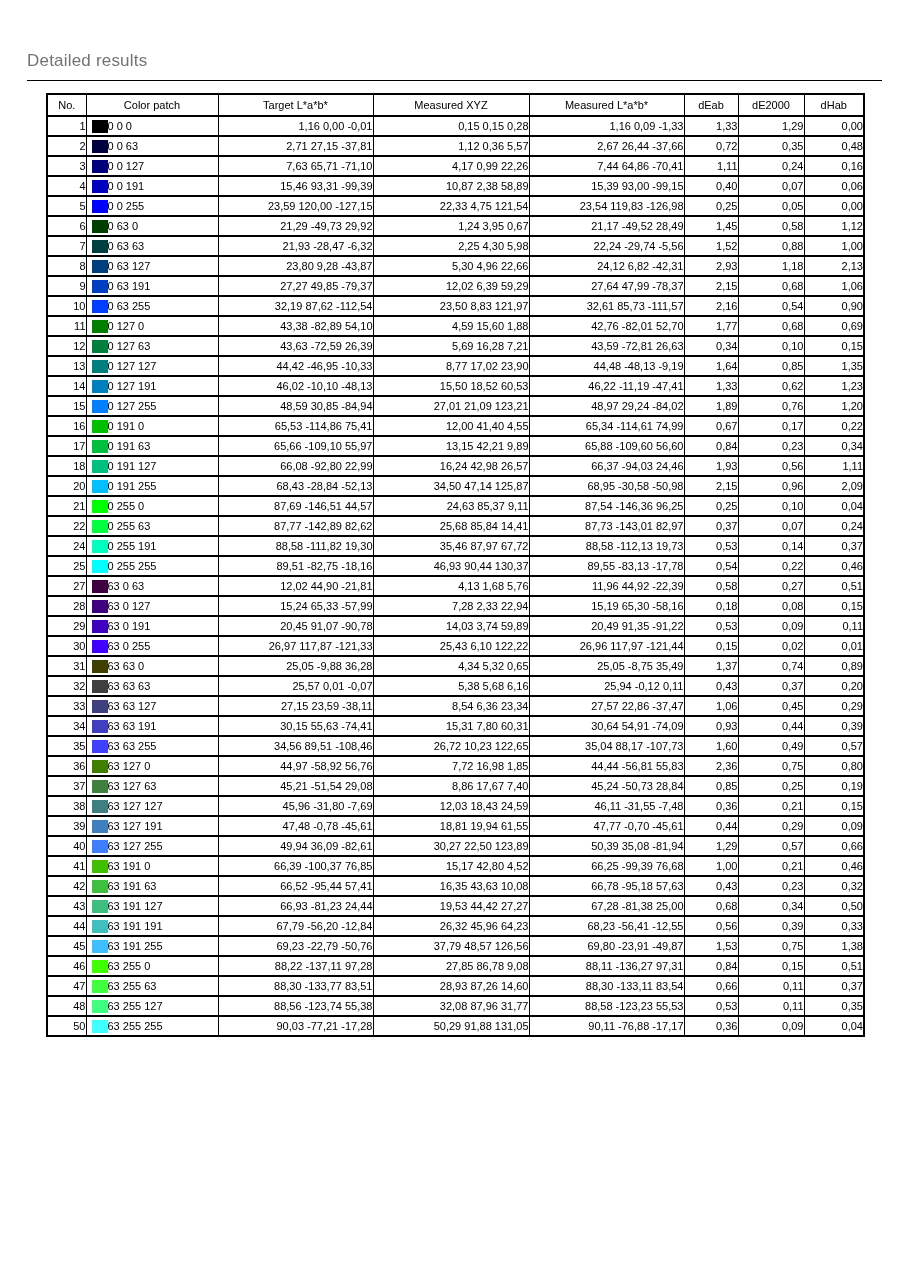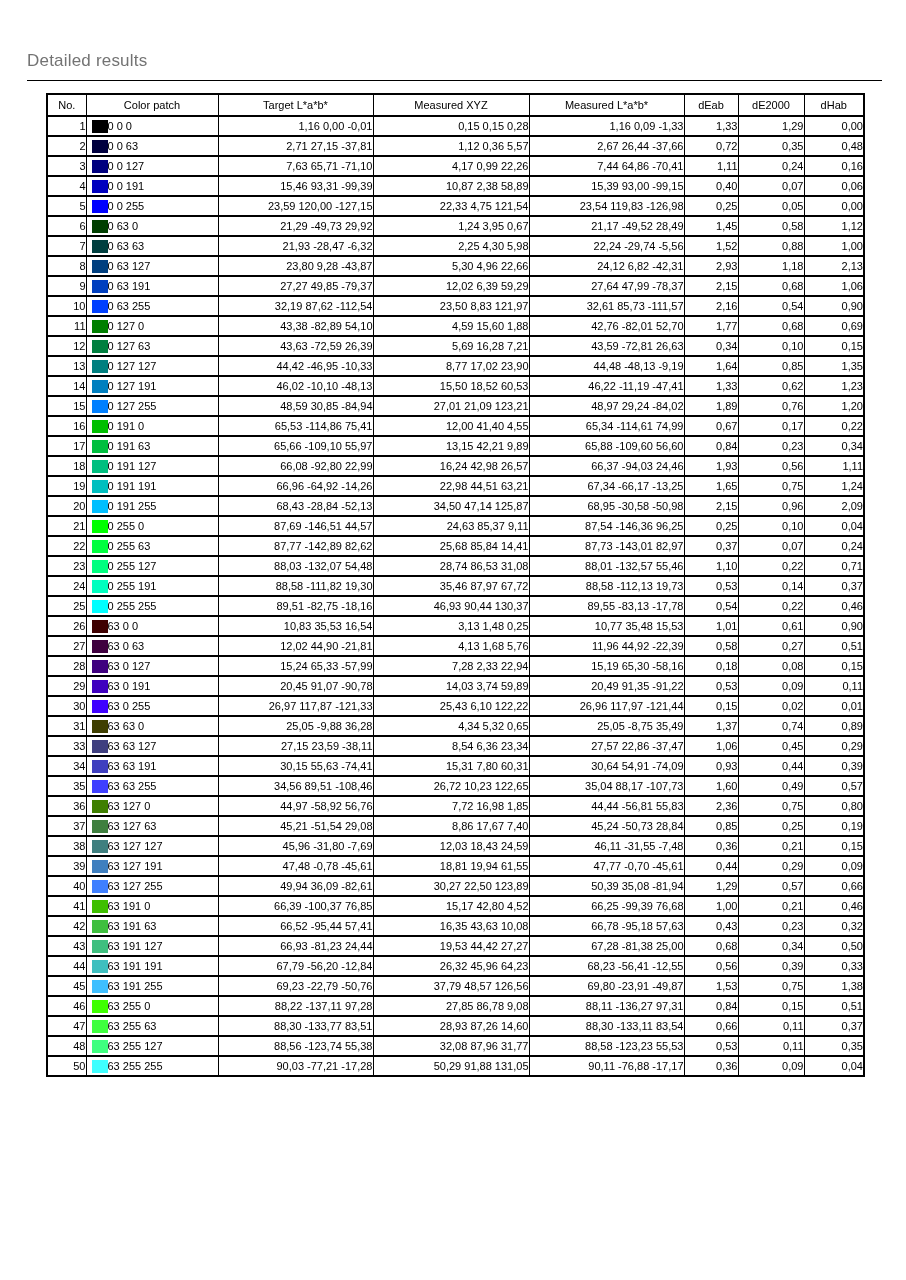--- a/index.html
+++ b/index.html
@@ -400,35 +400,20 @@
       </span>
     </td>
     <td class="c-num">66,08 -92,80 22,99</td>
     <td class="c-num">16,24 42,98 26,57</td>
     <td class="c-num">66,37 -94,03 24,46</td>
     <td class="c-num">1,93</td>
     <td class="c-num">0,56</td>
     <td class="c-num">1,11</td>
   </tr>
 
-  <tr>
-    <td class="c-no">19</td>
-    <td class="c-patch">
-      <span class="patch-inner">
-        <span class="swatch" style="background: rgb(0, 191, 191);"></span>
-        <span class="patch-label">0 191 191</span>
-      </span>
-    </td>
-    <td class="c-num">66,96 -64,92 -14,26</td>
-    <td class="c-num">22,98 44,51 63,21</td>
-    <td class="c-num">67,34 -66,17 -13,25</td>
-    <td class="c-num">1,65</td>
-    <td class="c-num">0,75</td>
-    <td class="c-num">1,24</td>
-  </tr>
 
   <tr>
     <td class="c-no">20</td>
     <td class="c-patch">
       <span class="patch-inner">
         <span class="swatch" style="background: rgb(0, 191, 255);"></span>
         <span class="patch-label">0 191 255</span>
       </span>
     </td>
     <td class="c-num">68,43 -28,84 -52,13</td>
@@ -464,35 +449,20 @@
       </span>
     </td>
     <td class="c-num">87,77 -142,89 82,62</td>
     <td class="c-num">25,68 85,84 14,41</td>
     <td class="c-num">87,73 -143,01 82,97</td>
     <td class="c-num">0,37</td>
     <td class="c-num">0,07</td>
     <td class="c-num">0,24</td>
   </tr>
 
-  <tr>
-    <td class="c-no">23</td>
-    <td class="c-patch">
-      <span class="patch-inner">
-        <span class="swatch" style="background: rgb(0, 255, 127);"></span>
-        <span class="patch-label">0 255 127</span>
-      </span>
-    </td>
-    <td class="c-num">88,03 -132,07 54,48</td>
-    <td class="c-num">28,74 86,53 31,08</td>
-    <td class="c-num">88,01 -132,57 55,46</td>
-    <td class="c-num">1,10</td>
-    <td class="c-num">0,22</td>
-    <td class="c-num">0,71</td>
-  </tr>
 
   <tr>
     <td class="c-no">24</td>
     <td class="c-patch">
       <span class="patch-inner">
         <span class="swatch" style="background: rgb(0, 255, 191);"></span>
         <span class="patch-label">0 255 191</span>
       </span>
     </td>
     <td class="c-num">88,58 -111,82 19,30</td>
@@ -512,35 +482,20 @@
       </span>
     </td>
     <td class="c-num">89,51 -82,75 -18,16</td>
     <td class="c-num">46,93 90,44 130,37</td>
     <td class="c-num">89,55 -83,13 -17,78</td>
     <td class="c-num">0,54</td>
     <td class="c-num">0,22</td>
     <td class="c-num">0,46</td>
   </tr>
 
-  <tr>
-    <td class="c-no">26</td>
-    <td class="c-patch">
-      <span class="patch-inner">
-        <span class="swatch" style="background: rgb(63, 0, 0);"></span>
-        <span class="patch-label">63 0 0</span>
-      </span>
-    </td>
-    <td class="c-num">10,83 35,53 16,54</td>
-    <td class="c-num">3,13 1,48 0,25</td>
-    <td class="c-num">10,77 35,48 15,53</td>
-    <td class="c-num">1,01</td>
-    <td class="c-num">0,61</td>
-    <td class="c-num">0,90</td>
-  </tr>
 
   <tr>
     <td class="c-no">27</td>
     <td class="c-patch">
       <span class="patch-inner">
         <span class="swatch" style="background: rgb(63, 0, 63);"></span>
         <span class="patch-label">63 0 63</span>
       </span>
     </td>
     <td class="c-num">12,02 44,90 -21,81</td>
@@ -608,20 +563,35 @@
       </span>
     </td>
     <td class="c-num">25,05 -9,88 36,28</td>
     <td class="c-num">4,34 5,32 0,65</td>
     <td class="c-num">25,05 -8,75 35,49</td>
     <td class="c-num">1,37</td>
     <td class="c-num">0,74</td>
     <td class="c-num">0,89</td>
   </tr>
 
+  <tr>
+    <td class="c-no">32</td>
+    <td class="c-patch">
+      <span class="patch-inner">
+        <span class="swatch" style="background: rgb(63, 63, 63);"></span>
+        <span class="patch-label">63 63 63</span>
+      </span>
+    </td>
+    <td class="c-num">25,57 0,01 -0,07</td>
+    <td class="c-num">5,38 5,68 6,16</td>
+    <td class="c-num">25,94 -0,12 0,11</td>
+    <td class="c-num">0,43</td>
+    <td class="c-num">0,37</td>
+    <td class="c-num">0,20</td>
+  </tr>
 
   <tr>
     <td class="c-no">33</td>
     <td class="c-patch">
       <span class="patch-inner">
         <span class="swatch" style="background: rgb(63, 63, 127);"></span>
         <span class="patch-label">63 63 127</span>
       </span>
     </td>
     <td class="c-num">27,15 23,59 -38,11</td>

